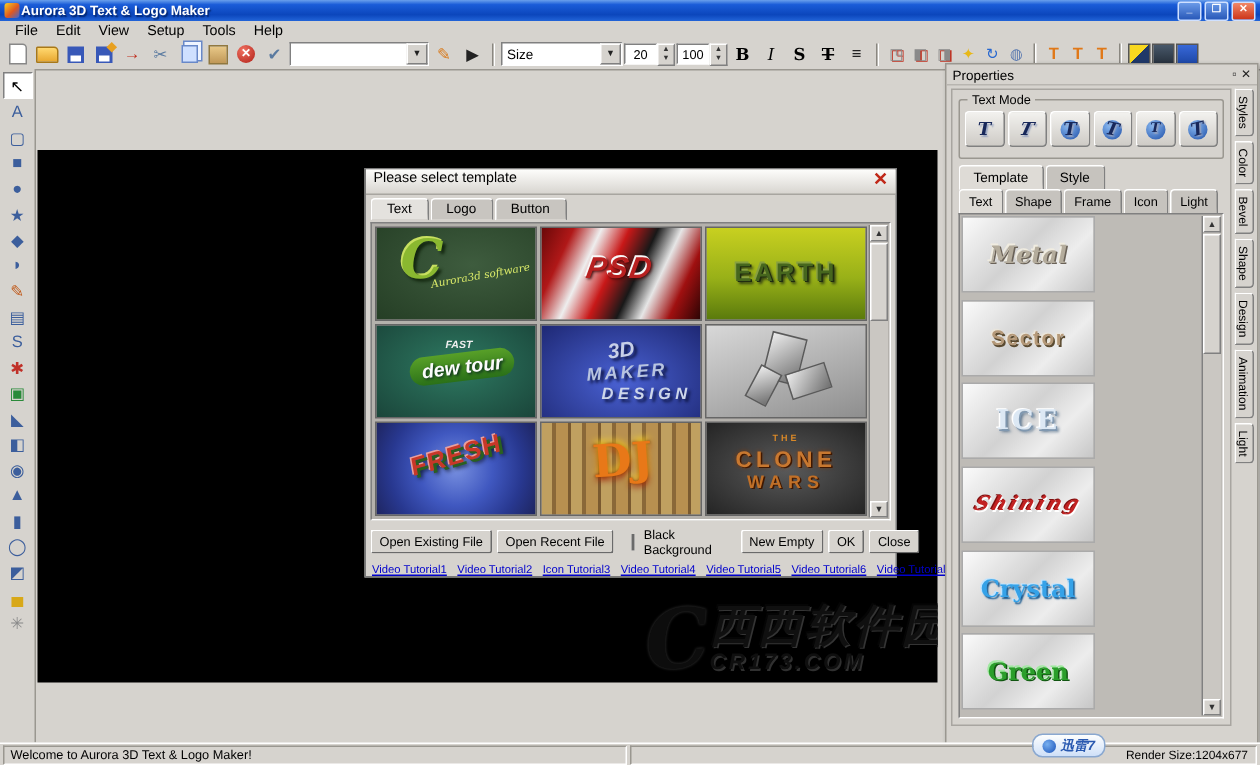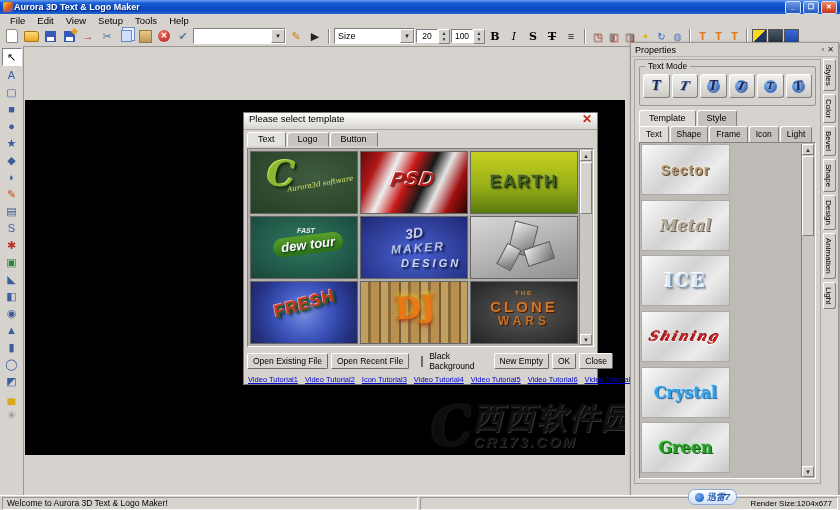--- a/index.html
+++ b/index.html
@@ -481,25 +481,25 @@
       </div>
       <div class="stabs">
         <span class="stab active">Text</span>
         <span class="stab">Shape</span>
         <span class="stab">Frame</span>
         <span class="stab">Icon</span>
         <span class="stab">Light</span>
       </div>
 
       <div class="tgrid">
+        <div class="tcell p-metal">
+            <span>Metal</span>
+          </div>
         <div class="tcell p-sector">
             <span>Sector</span>
-          </div>
-        <div class="tcell p-metal">
-            <span>Metal</span>
           </div>
         <div class="tcell p-ice">
             <span>ICE</span>
           </div>
         <div class="tcell p-shining">
             <span>Shining</span>
           </div>
         <div class="tcell p-crystal">
             <span>Crystal</span>
           </div>

